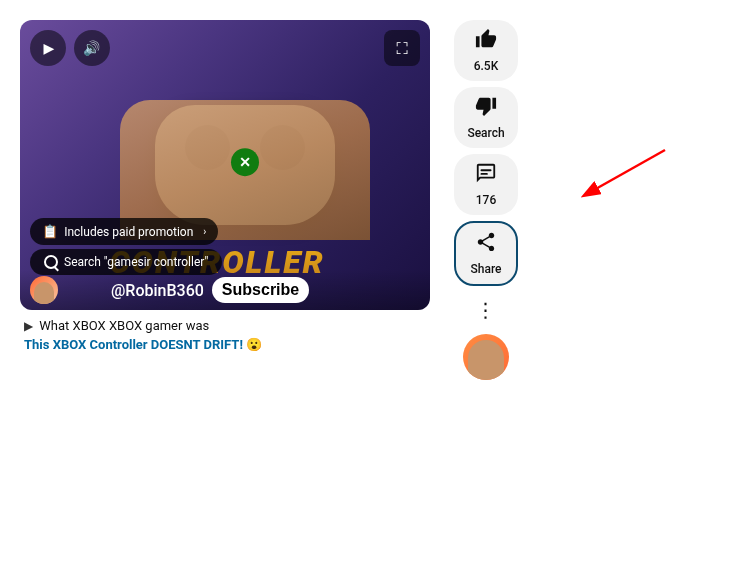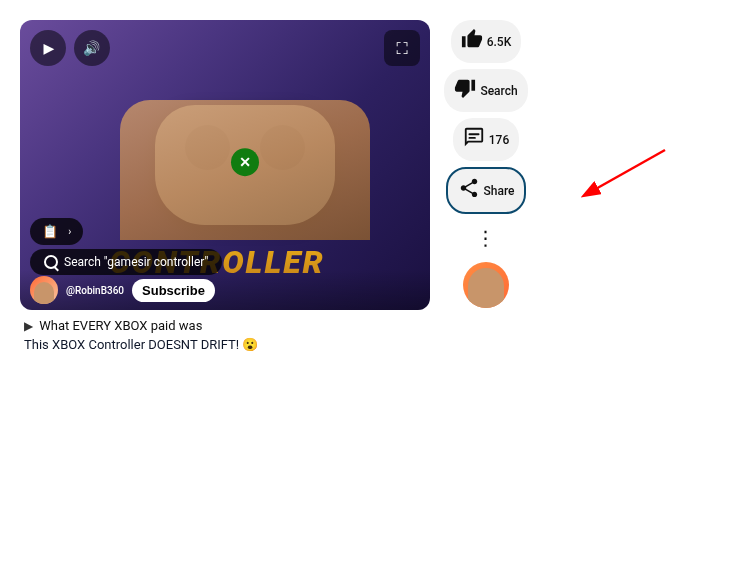--- a/index.html
+++ b/index.html
@@ -264,31 +264,32 @@
 
     .avatar-small-person {
       width: 20px;
       height: 22px;
       background: #c8956a;
       border-radius: 10px 10px 0 0;
     }
 
     .channel-name {
       color: white;
-      font-size: 10px;
+      font-size: 16px;
       font-weight: 500;
+      margin-left: 45px;
     }
 
     .subscribe-btn {
       background: white;
       color: black;
       border: none;
       padding: 4px 10px;
       border-radius: 16px;
-      font-size: 13px;
+      font-size: 16px;
       font-weight: 600;
       cursor: pointer;
     }
 
     
     .title-text-overlay {
       position: absolute;
       bottom: 0;
       left: 0;
       right: 16px;
@@ -324,40 +325,40 @@
     }
 
     .video-title-text {
       font-size: 13px;
       color: #0f0f0f;
       font-weight: 400;
     }
 
     .video-subtitle {
       font-size: 13px;
-      color: #0f172a;
-      font-weight: 400;
+      color: #0369a1;
+      font-weight: 700;
       display: flex;
       align-items: center;
       gap: 4px;
     }
 
     
     .sidebar {
       display: flex;
       flex-direction: column;
       align-items: center;
       gap: 6px;
       padding-top: 0;
       width: 80px;
     }
 
     .action-btn {
       display: flex;
-      flex-direction: row;
+      flex-direction: column;
       align-items: center;
       gap: 4px;
       cursor: pointer;
       padding: 8px 10px;
       border-radius: 20px;
       background: #f2f2f2;
       min-width: 64px;
     }
 
     .action-icon {
@@ -445,20 +446,21 @@
       <div class="video-controls">
         <div class="top-left-controls">
           <div class="play-btn"></div>
           <div class="volume-btn"></div>
         </div>
         <div class="fullscreen-btn"></div>
       </div>
 
       <div class="promotion-banner">
         <span class="promo-icon">📋</span>
+        <span>Includes paid promotion</span>
         <span class="chevron">›</span>
       </div>
 
       <div class="search-overlay">
         <span class="search-icon-circle"></span>
         <span>Search "gamesir controller"</span>
       </div>
 
       <div style="position:absolute;bottom:28px;left:0;right:0;text-align:center;z-index:8;">
         <span class="title-text-overlay">CONTROLLER</span>
@@ -469,21 +471,21 @@
           <div class="avatar-small-person"></div>
         </div>
         <span class="channel-name">@RobinB360</span>
         <button class="subscribe-btn">Subscribe</button>
       </div>
     </div>
 
     <div class="video-info">
       <div class="video-title-line">
         <span class="play-triangle">▶</span>
-        <span class="video-title-text">What EVERY XBOX paid was</span>
+        <span class="video-title-text">What XBOX XBOX gamer was</span>
       </div>
       <div class="video-subtitle">
         <span>This XBOX Controller DOESNT DRIFT! 😮</span>
       </div>
     </div>
   </div>
 
   <div class="sidebar">
 
     <div class="action-btn">

